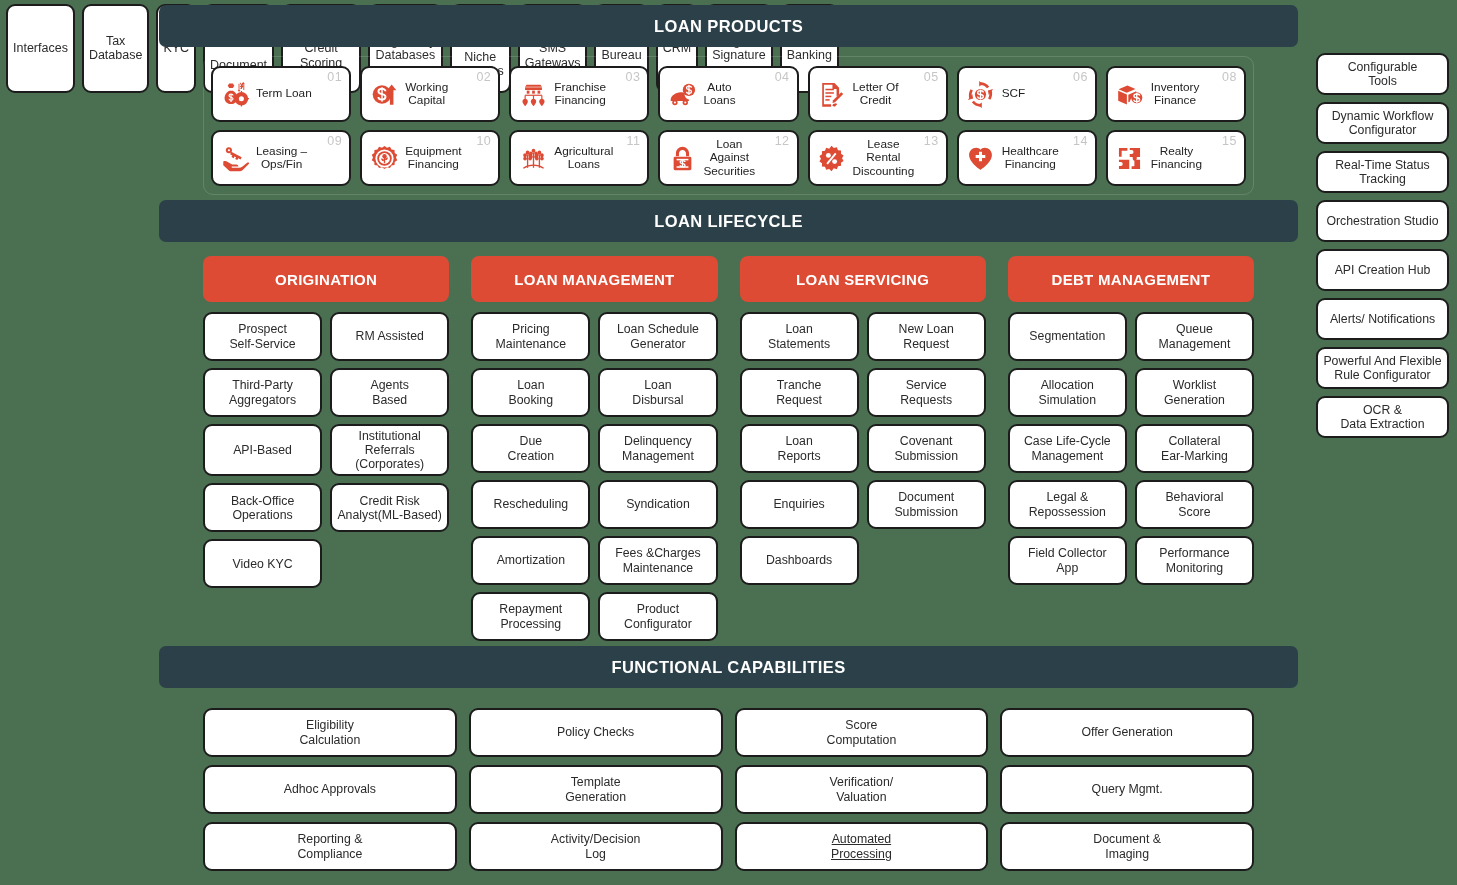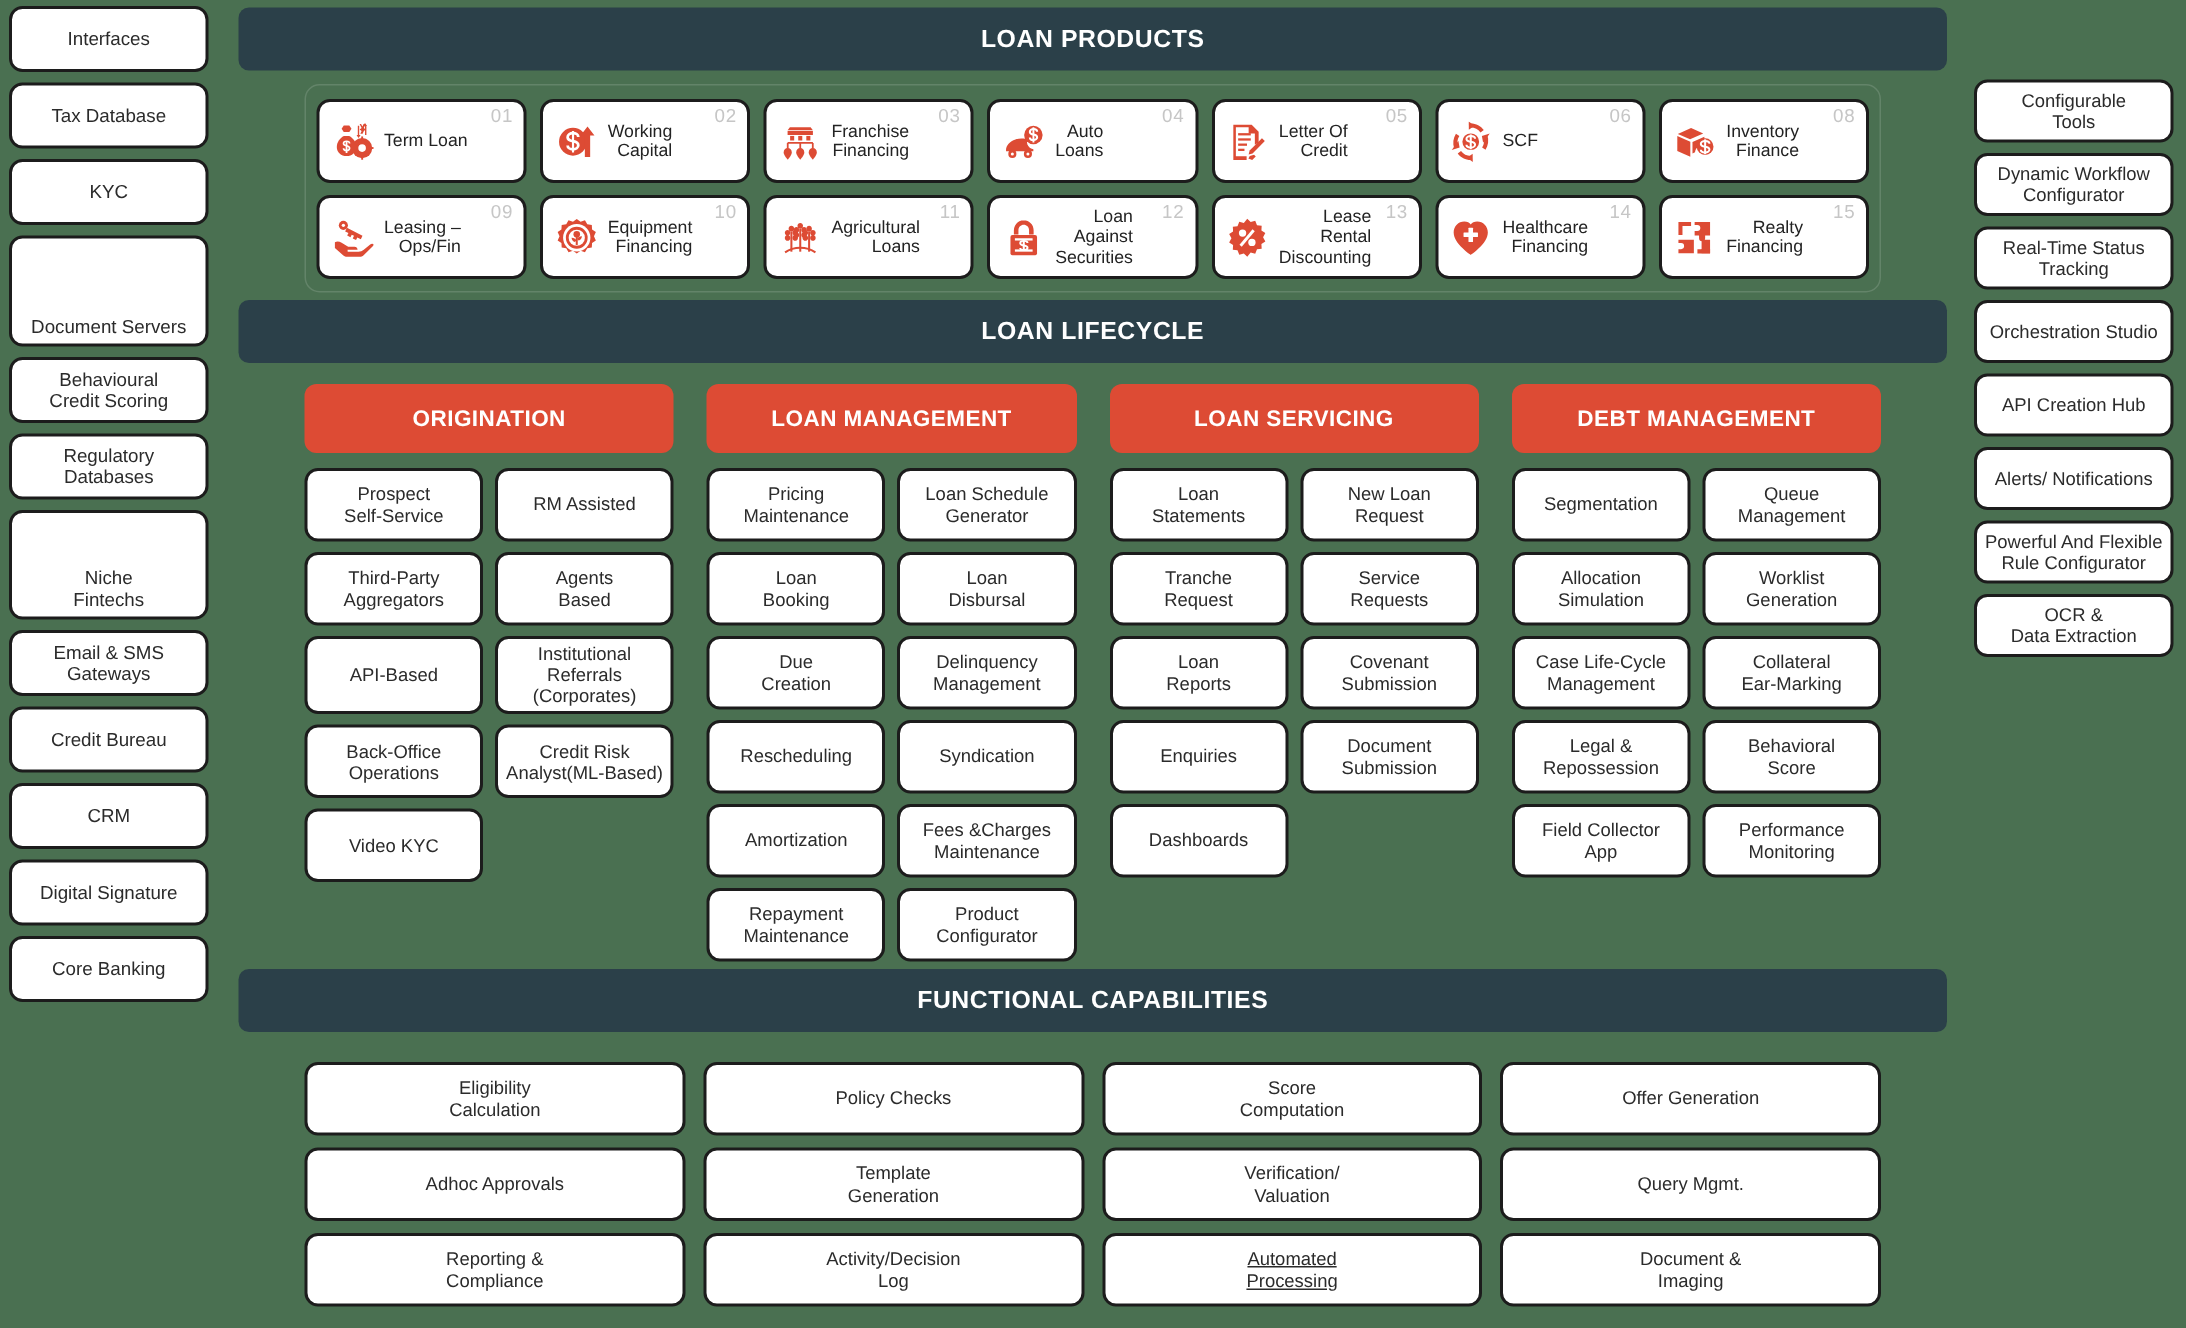--- a/index.html
+++ b/index.html
@@ -38,21 +38,20 @@
     color: #2b2b2b;
   }
 
   
   .side-col {
     width: 147px;
     flex: 0 0 147px;
     padding: 4px 8px 0 6px;
     box-sizing: border-box;
     display: flex;
-    flex-direction: column;
     gap: 7px;
   }
   .side-col .card {
     min-height: 44px;
     padding: 4px 5px;
     font-size: 12.5px;
   }
 
   
   .center-col {
@@ -104,21 +103,21 @@
     width: 28px;
     height: 28px;
     display: flex;
     align-items: center;
     justify-content: center;
     color: #dd4b34;
   }
   .product-icon svg { display:block; }
   .product-label {
     font-size: 11.8px;
-    text-align: right;
+    text-align: center;
     line-height: 1.14;
     color: #232323;
     white-space: pre-line;
   }
   .product-num {
     position: absolute;
     top: 2px;
     right: 7px;
     font-size: 12.5px;
     color: #c6c6c6;
@@ -561,21 +560,21 @@
             </div>
             <div class="card lc-item">
               <span style="white-space: pre-line;">Amortization</span>
             </div>
             <div class="card lc-item">
               <span style="white-space: pre-line;">Fees &amp;Charges
 Maintenance</span>
             </div>
             <div class="card lc-item">
               <span style="white-space: pre-line;">Repayment
-Maintenance</span>
+Processing</span>
             </div>
             <div class="card lc-item">
               <span style="white-space: pre-line;">Product
 Configurator</span>
             </div>
           </div>
         </div>
         <div class="lc-col">
           <div class="lc-head">
             <span>LOAN SERVICING</span>

